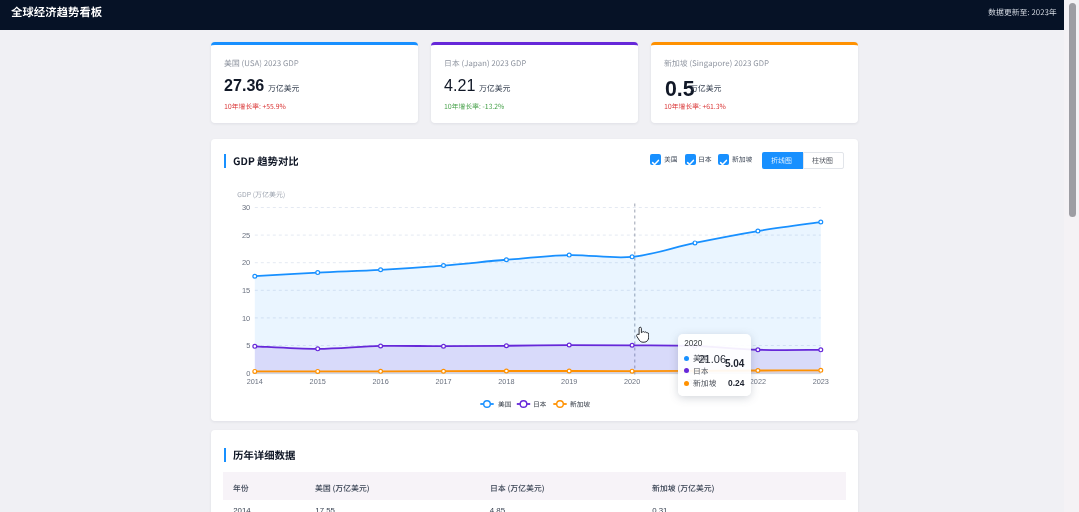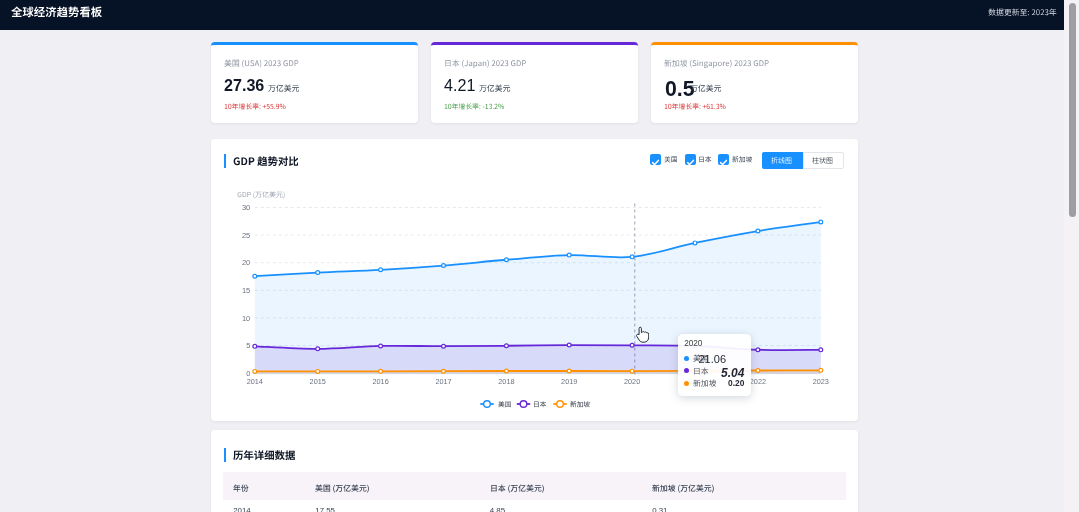--- a/index.html
+++ b/index.html
@@ -164,26 +164,26 @@
 <div style="position:absolute;left:684.2px;top:340.0px;font-size:8.20px;font-weight:400;color:#3c4043;line-height:1;white-space:nowrap;">2020</div>
 <div class="abs" style="left:683.5px;top:355.7px;width:5.2px;height:5.2px;border-radius:50%;background:#1890ff"></div>
 <svg style="position:absolute;left:692.7px;top:352.1px" width="15.7" height="11.4" viewBox="0 -9.11 15.70 11.37">
     <path fill="#4a4f58" d="M5.5 -6.6C5.3 -6.3 5.0 -5.8 4.8 -5.5H2.7L3.0 -5.6C2.9 -5.9 2.6 -6.3 2.3 -6.6L1.8 -6.4C2.0 -6.1 2.3 -5.8 2.4 -5.5H0.8V-5.0H3.6V-4.3H1.2V-3.8H3.6V-3.1H0.4V-2.6H3.5C3.5 -2.4 3.5 -2.2 3.4 -2.0H0.6V-1.5H3.3C2.9 -0.7 2.1 -0.2 0.3 0.1C0.4 0.2 0.6 0.5 0.6 0.6C2.7 0.3 3.5 -0.4 3.9 -1.4C4.5 -0.3 5.6 0.4 7.2 0.6C7.2 0.4 7.4 0.2 7.5 0.1C6.1 -0.1 5.0 -0.6 4.5 -1.5H7.4V-2.0H4.1C4.1 -2.2 4.1 -2.4 4.2 -2.6H7.5V-3.1H4.2V-3.8H6.7V-4.3H4.2V-5.0H7.1V-5.5H5.4C5.6 -5.8 5.9 -6.1 6.1 -6.4Z M12.5 -2.5C12.8 -2.2 13.1 -1.9 13.3 -1.6L13.7 -1.9C13.5 -2.1 13.2 -2.5 12.9 -2.7ZM9.6 -1.5V-1.0H13.9V-1.5H12.0V-2.9H13.6V-3.4H12.0V-4.5H13.8V-5.0H9.7V-4.5H11.5V-3.4H10.0V-2.9H11.5V-1.5ZM8.5 -6.2V0.6H9.1V0.2H14.4V0.6H15.0V-6.2ZM9.1 -0.3V-5.7H14.4V-0.3Z"></path>
   </svg>
 <div style="position:absolute;right:353px;top:354.1px;font-size:11px;font-weight:400;color:#1f2430;line-height:1;white-space:nowrap;">21.06</div>
 <div class="abs" style="left:683.5px;top:368.3px;width:5.2px;height:5.2px;border-radius:50%;background:#6628d9"></div>
 <svg style="position:absolute;left:692.7px;top:364.7px" width="15.7" height="11.4" viewBox="0 -9.11 15.70 11.37">
     <path fill="#4a4f58" d="M2.0 -2.8H5.9V-0.6H2.0ZM2.0 -3.3V-5.5H5.9V-3.3ZM1.4 -6.1V0.5H2.0V0.0H5.9V0.5H6.5V-6.1Z M11.5 -6.6V-4.9H8.4V-4.3H10.7C10.2 -3.0 9.2 -1.7 8.1 -1.1C8.3 -1.0 8.5 -0.8 8.6 -0.6C9.7 -1.4 10.7 -2.8 11.3 -4.3H11.5V-1.4H9.6V-0.8H11.5V0.6H12.1V-0.8H13.9V-1.4H12.1V-4.3H12.2C12.8 -2.8 13.8 -1.4 15.0 -0.6C15.1 -0.8 15.3 -1.0 15.4 -1.1C14.3 -1.8 13.3 -3.0 12.8 -4.3H15.2V-4.9H12.1V-6.6Z"></path>
   </svg>
-<div style="position:absolute;right:334.6px;top:367px;font-size:12px;font-weight:700;color:#1f2430;line-height:1;white-space:nowrap;font-style:italic;">5.04</div>
+<div style="position:absolute;right:334.6px;top:359px;font-size:10px;font-weight:700;color:#1f2430;line-height:1;white-space:nowrap;">5.04</div>
 <div class="abs" style="left:683.5px;top:380.9px;width:5.2px;height:5.2px;border-radius:50%;background:#ff9100"></div>
 <svg style="position:absolute;left:692.7px;top:377.3px" width="23.5" height="11.4" viewBox="0 -9.11 23.55 11.37">
     <path fill="#4a4f58" d="M2.8 -1.7C3.1 -1.3 3.3 -0.7 3.5 -0.4L3.9 -0.7C3.8 -1.0 3.5 -1.5 3.2 -1.9ZM1.1 -1.8C0.9 -1.4 0.6 -0.9 0.3 -0.5C0.4 -0.5 0.6 -0.3 0.7 -0.2C1.0 -0.6 1.4 -1.2 1.5 -1.7ZM4.3 -5.8V-3.1C4.3 -2.1 4.3 -0.7 3.6 0.2C3.7 0.3 4.0 0.4 4.1 0.6C4.8 -0.5 4.9 -2.0 4.9 -3.1V-3.4H6.1V0.6H6.7V-3.4H7.5V-3.9H4.9V-5.4C5.7 -5.6 6.6 -5.8 7.3 -6.0L6.8 -6.5C6.2 -6.2 5.2 -6.0 4.3 -5.8ZM1.7 -6.5C1.8 -6.3 1.9 -6.0 2.0 -5.8H0.5V-5.3H3.9V-5.8H2.6C2.5 -6.0 2.4 -6.4 2.2 -6.6ZM3.0 -5.2C2.9 -4.9 2.7 -4.3 2.5 -4.0H0.4V-3.5H2.0V-2.7H0.4V-2.1H2.0V-0.1C2.0 -0.1 2.0 -0.0 1.9 -0.0C1.8 -0.0 1.5 -0.0 1.3 -0.0C1.4 0.1 1.4 0.3 1.4 0.5C1.8 0.5 2.1 0.5 2.3 0.4C2.5 0.3 2.5 0.1 2.5 -0.1V-2.1H4.0V-2.7H2.5V-3.5H4.1V-4.0H3.1C3.2 -4.3 3.4 -4.7 3.5 -5.1ZM1.0 -5.1C1.1 -4.8 1.3 -4.3 1.3 -4.0L1.8 -4.1C1.8 -4.4 1.6 -4.9 1.5 -5.2Z M12.3 -5.6V0.5H12.9V-0.1H14.4V0.4H15.0V-5.6ZM12.9 -0.6V-5.0H14.4V-0.6ZM9.4 -6.5 9.4 -5.1H8.3V-4.5H9.4C9.3 -2.6 9.1 -0.8 8.1 0.2C8.2 0.3 8.4 0.5 8.5 0.6C9.6 -0.5 9.9 -2.4 9.9 -4.5H11.1C11.1 -1.5 11.0 -0.4 10.8 -0.2C10.8 -0.1 10.7 -0.1 10.6 -0.1C10.4 -0.1 10.1 -0.1 9.7 -0.1C9.8 0.1 9.9 0.3 9.9 0.5C10.2 0.5 10.6 0.5 10.8 0.5C11.0 0.4 11.2 0.4 11.3 0.2C11.6 -0.2 11.6 -1.3 11.7 -4.8C11.7 -4.9 11.7 -5.1 11.7 -5.1H9.9L10.0 -6.5Z M18.8 -5.4V-3.4C18.8 -2.3 18.7 -0.8 17.7 0.2C17.8 0.2 18.1 0.4 18.1 0.6C19.1 -0.4 19.3 -1.8 19.4 -3.0H19.5C19.8 -2.2 20.2 -1.4 20.7 -0.8C20.2 -0.4 19.6 -0.1 19.0 0.1C19.1 0.3 19.2 0.5 19.3 0.6C19.9 0.4 20.6 0.0 21.1 -0.4C21.6 0.0 22.2 0.4 22.9 0.6C23.0 0.5 23.1 0.2 23.3 0.1C22.6 -0.1 22.0 -0.4 21.5 -0.8C22.1 -1.5 22.6 -2.3 22.9 -3.4L22.5 -3.5L22.4 -3.5H21.2V-4.9H22.5C22.4 -4.5 22.3 -4.1 22.2 -3.9L22.7 -3.8C22.9 -4.2 23.1 -4.8 23.2 -5.4L22.8 -5.5L22.7 -5.4H21.2V-6.6H20.6V-5.4ZM20.6 -4.9V-3.5H19.4V-4.9ZM22.2 -3.0C21.9 -2.3 21.5 -1.7 21.1 -1.2C20.6 -1.7 20.3 -2.3 20.0 -3.0ZM16.0 -1.3 16.2 -0.7C16.9 -1.0 17.7 -1.4 18.6 -1.8L18.4 -2.3L17.6 -1.9V-4.1H18.5V-4.7H17.6V-6.5H17.0V-4.7H16.1V-4.1H17.0V-1.7C16.6 -1.5 16.3 -1.4 16.0 -1.3Z"></path>
   </svg>
-<div style="position:absolute;right:334.6px;top:379.3px;font-size:8.40px;font-weight:700;color:#1f2430;line-height:1;white-space:nowrap;">0.20</div>
+<div style="position:absolute;right:334.6px;top:379.3px;font-size:8.40px;font-weight:700;color:#1f2430;line-height:1;white-space:nowrap;">0.24</div>
 <svg class="abs" style="left:636px;top:326px" width="13" height="17" viewBox="0 0 13 17">
 <path d="M4.2 1.2 C4.9 1.2 5.4 1.7 5.4 2.4 L5.4 6.6 L6.0 6.5 C6.2 5.9 6.7 5.6 7.3 5.6 C7.8 5.6 8.2 5.9 8.4 6.3 C8.6 6.1 9.0 5.9 9.4 5.9 C10.0 5.9 10.5 6.3 10.7 6.8 C10.9 6.7 11.1 6.7 11.3 6.7 C12.1 6.7 12.7 7.3 12.7 8.1 L12.7 11.2 C12.7 13.9 10.9 16.2 8.1 16.2 L7.0 16.2 C5.4 16.2 4.0 15.4 3.2 14.1 L0.8 10.3 C0.4 9.6 0.6 8.8 1.2 8.4 C1.8 8.0 2.5 8.1 3.0 8.6 L3.1 8.7 L3.1 2.4 C3.1 1.7 3.6 1.2 4.2 1.2 Z" fill="#fff" stroke="#14181f" stroke-width="0.9"></path>
   </svg>
 <div class="panel" style="left:211px;top:430px;width:647px;height:140px"></div>
 <div class="abs" style="left:223.9px;top:448px;width:2.2px;height:14px;background:#1890ff"></div>
 <svg style="position:absolute;left:232.5px;top:447.2px" width="62.4" height="15.1" viewBox="0 -12.06 62.40 15.06">
     <path fill="#111827" d="M1.0 -8.4V-4.7C1.0 -3.2 1.0 -1.2 0.2 0.2C0.5 0.4 1.1 0.7 1.4 0.9C2.2 -0.6 2.3 -3.0 2.3 -4.7V-7.3H9.9V-8.4ZM5.0 -6.8C5.0 -6.3 5.0 -5.8 5.0 -5.3H2.7V-4.1H4.9C4.6 -2.4 4.0 -1.0 2.2 -0.1C2.5 0.2 2.9 0.6 3.0 0.9C5.1 -0.3 5.9 -2.1 6.2 -4.1H8.3C8.1 -1.9 8.0 -0.9 7.8 -0.6C7.6 -0.5 7.5 -0.5 7.3 -0.5C7.1 -0.5 6.5 -0.5 5.9 -0.5C6.1 -0.2 6.3 0.3 6.3 0.7C6.9 0.7 7.5 0.7 7.9 0.7C8.3 0.6 8.6 0.5 8.8 0.2C9.2 -0.3 9.4 -1.5 9.5 -4.8C9.5 -4.9 9.5 -5.3 9.5 -5.3H6.3C6.3 -5.8 6.3 -6.3 6.3 -6.8Z M10.8 -2.5V-1.3H15.5V0.9H16.8V-1.3H20.4V-2.5H16.8V-4.1H19.6V-5.2H16.8V-6.5H19.8V-7.7H13.9C14.0 -8.0 14.2 -8.3 14.3 -8.5L13.0 -8.9C12.5 -7.5 11.7 -6.2 10.8 -5.4C11.1 -5.2 11.6 -4.8 11.9 -4.6C12.4 -5.1 12.9 -5.7 13.3 -6.5H15.5V-5.2H12.5V-2.5ZM13.7 -2.5V-4.1H15.5V-2.5Z M21.7 -7.9C22.3 -7.4 23.0 -6.7 23.4 -6.3L24.2 -7.2C23.8 -7.6 23.0 -8.3 22.5 -8.7ZM29.2 -8.9C29.0 -8.3 28.7 -7.5 28.4 -6.9H26.6L27.4 -7.2C27.3 -7.6 26.9 -8.3 26.6 -8.8L25.5 -8.4C25.7 -8.0 26.0 -7.3 26.2 -6.9H25.0V-5.8H27.2V-4.8H25.3V-3.6H27.2V-2.6H24.7V-1.6C24.7 -1.8 24.6 -2.0 24.6 -2.2L23.7 -1.5V-5.6H21.1V-4.4H22.5V-1.1C22.5 -0.6 22.2 -0.2 22.0 0.0C22.2 0.2 22.5 0.6 22.7 0.9C22.8 0.6 23.2 0.3 24.9 -1.1L24.8 -1.4H27.2V0.9H28.5V-1.4H30.8V-2.6H28.5V-3.6H30.3V-4.8H28.5V-5.8H30.6V-6.9H29.7C29.9 -7.4 30.2 -7.9 30.4 -8.5Z M31.5 -0.8 31.7 0.4C32.7 0.2 34.1 0.0 35.4 -0.3L35.3 -1.4C33.9 -1.1 32.5 -0.9 31.5 -0.8ZM35.6 -8.3V-5.8L34.7 -6.4C34.5 -6.2 34.3 -5.9 34.2 -5.7L33.1 -5.6C33.7 -6.4 34.3 -7.4 34.8 -8.4L33.6 -8.9C33.1 -7.7 32.4 -6.4 32.1 -6.1C31.8 -5.8 31.7 -5.5 31.4 -5.5C31.6 -5.1 31.8 -4.6 31.8 -4.3C32.0 -4.4 32.3 -4.5 33.4 -4.6C32.9 -4.1 32.6 -3.7 32.4 -3.5C32.0 -3.1 31.8 -2.9 31.5 -2.9C31.6 -2.6 31.8 -2.0 31.9 -1.8C32.2 -1.9 32.6 -2.0 35.4 -2.5C35.3 -2.7 35.3 -3.2 35.3 -3.5L33.6 -3.3C34.3 -4.0 35.0 -4.8 35.6 -5.6V0.7H36.7V0.1H39.8V0.6H41.0V-8.3ZM37.7 -1.0H36.7V-3.4H37.7ZM38.8 -1.0V-3.4H39.8V-1.0ZM37.7 -4.6H36.7V-7.1H37.7ZM38.8 -4.6V-7.1H39.8V-4.6Z M46.0 -8.7C45.8 -8.3 45.6 -7.7 45.3 -7.4L46.1 -7.0C46.4 -7.4 46.7 -7.8 47.1 -8.3ZM45.5 -2.5C45.3 -2.1 45.1 -1.8 44.8 -1.5L43.9 -1.9L44.2 -2.5ZM42.4 -1.5C42.9 -1.3 43.4 -1.1 43.9 -0.8C43.3 -0.5 42.6 -0.2 41.9 -0.0C42.1 0.2 42.3 0.6 42.4 0.9C43.4 0.6 44.2 0.3 44.9 -0.3C45.2 -0.1 45.5 0.1 45.7 0.3L46.4 -0.5C46.2 -0.7 46.0 -0.8 45.7 -1.0C46.2 -1.6 46.6 -2.4 46.9 -3.3L46.2 -3.5L46.0 -3.5H44.7L44.9 -3.9L43.8 -4.1C43.7 -3.9 43.6 -3.7 43.5 -3.5H42.2V-2.5H43.0C42.8 -2.1 42.6 -1.8 42.4 -1.5ZM42.3 -8.3C42.5 -7.9 42.8 -7.3 42.9 -7.0H42.0V-6.0H43.6C43.1 -5.5 42.4 -5.0 41.8 -4.8C42.1 -4.6 42.3 -4.2 42.5 -3.9C43.0 -4.2 43.5 -4.6 44.0 -5.1V-4.1H45.2V-5.3C45.6 -5.0 46.0 -4.6 46.2 -4.4L46.9 -5.3C46.7 -5.4 46.1 -5.7 45.6 -6.0H47.2V-7.0H45.2V-8.8H44.0V-7.0H43.0L43.8 -7.4C43.7 -7.7 43.5 -8.3 43.2 -8.7ZM48.0 -8.8C47.7 -6.9 47.3 -5.2 46.4 -4.1C46.7 -3.9 47.2 -3.5 47.3 -3.3C47.5 -3.6 47.7 -3.9 47.9 -4.2C48.1 -3.4 48.3 -2.7 48.6 -2.0C48.1 -1.2 47.3 -0.5 46.3 -0.0C46.5 0.2 46.8 0.7 46.9 1.0C47.9 0.5 48.7 -0.1 49.2 -0.9C49.7 -0.2 50.3 0.4 51.0 0.8C51.2 0.5 51.5 0.1 51.8 -0.1C51.0 -0.6 50.4 -1.2 49.9 -2.0C50.4 -3.1 50.7 -4.3 50.9 -5.8H51.6V-6.9H48.8C48.9 -7.5 49.0 -8.0 49.1 -8.6ZM49.8 -5.8C49.6 -4.9 49.5 -4.1 49.3 -3.4C49.0 -4.1 48.8 -4.9 48.6 -5.8Z M57.0 -2.4V0.9H58.1V0.6H60.6V0.9H61.8V-2.4H59.9V-3.4H62.0V-4.5H59.9V-5.4H61.7V-8.4H56.0V-5.2C56.0 -3.6 55.9 -1.3 54.8 0.2C55.1 0.4 55.7 0.7 55.9 1.0C56.7 -0.2 57.0 -1.9 57.1 -3.4H58.7V-2.4ZM57.2 -7.4H60.5V-6.5H57.2ZM57.2 -5.4H58.7V-4.5H57.2L57.2 -5.2ZM58.1 -0.4V-1.4H60.6V-0.4ZM53.5 -8.8V-6.9H52.4V-5.7H53.5V-3.9L52.2 -3.6L52.5 -2.4L53.5 -2.6V-0.5C53.5 -0.4 53.4 -0.4 53.3 -0.4C53.2 -0.3 52.8 -0.3 52.4 -0.4C52.6 -0.0 52.7 0.5 52.8 0.8C53.4 0.8 53.9 0.7 54.2 0.6C54.5 0.4 54.6 0.1 54.6 -0.5V-3.0L55.7 -3.3L55.5 -4.4L54.6 -4.2V-5.7H55.7V-6.9H54.6V-8.8Z"></path>
   </svg>
 <div class="abs" style="left:223px;top:471.5px;width:622.6px;height:28px;background:#f7f3f8"></div>
 <svg style="position:absolute;left:233.2px;top:481.8px" width="15.7" height="11.4" viewBox="0 -9.13 15.74 11.40">

